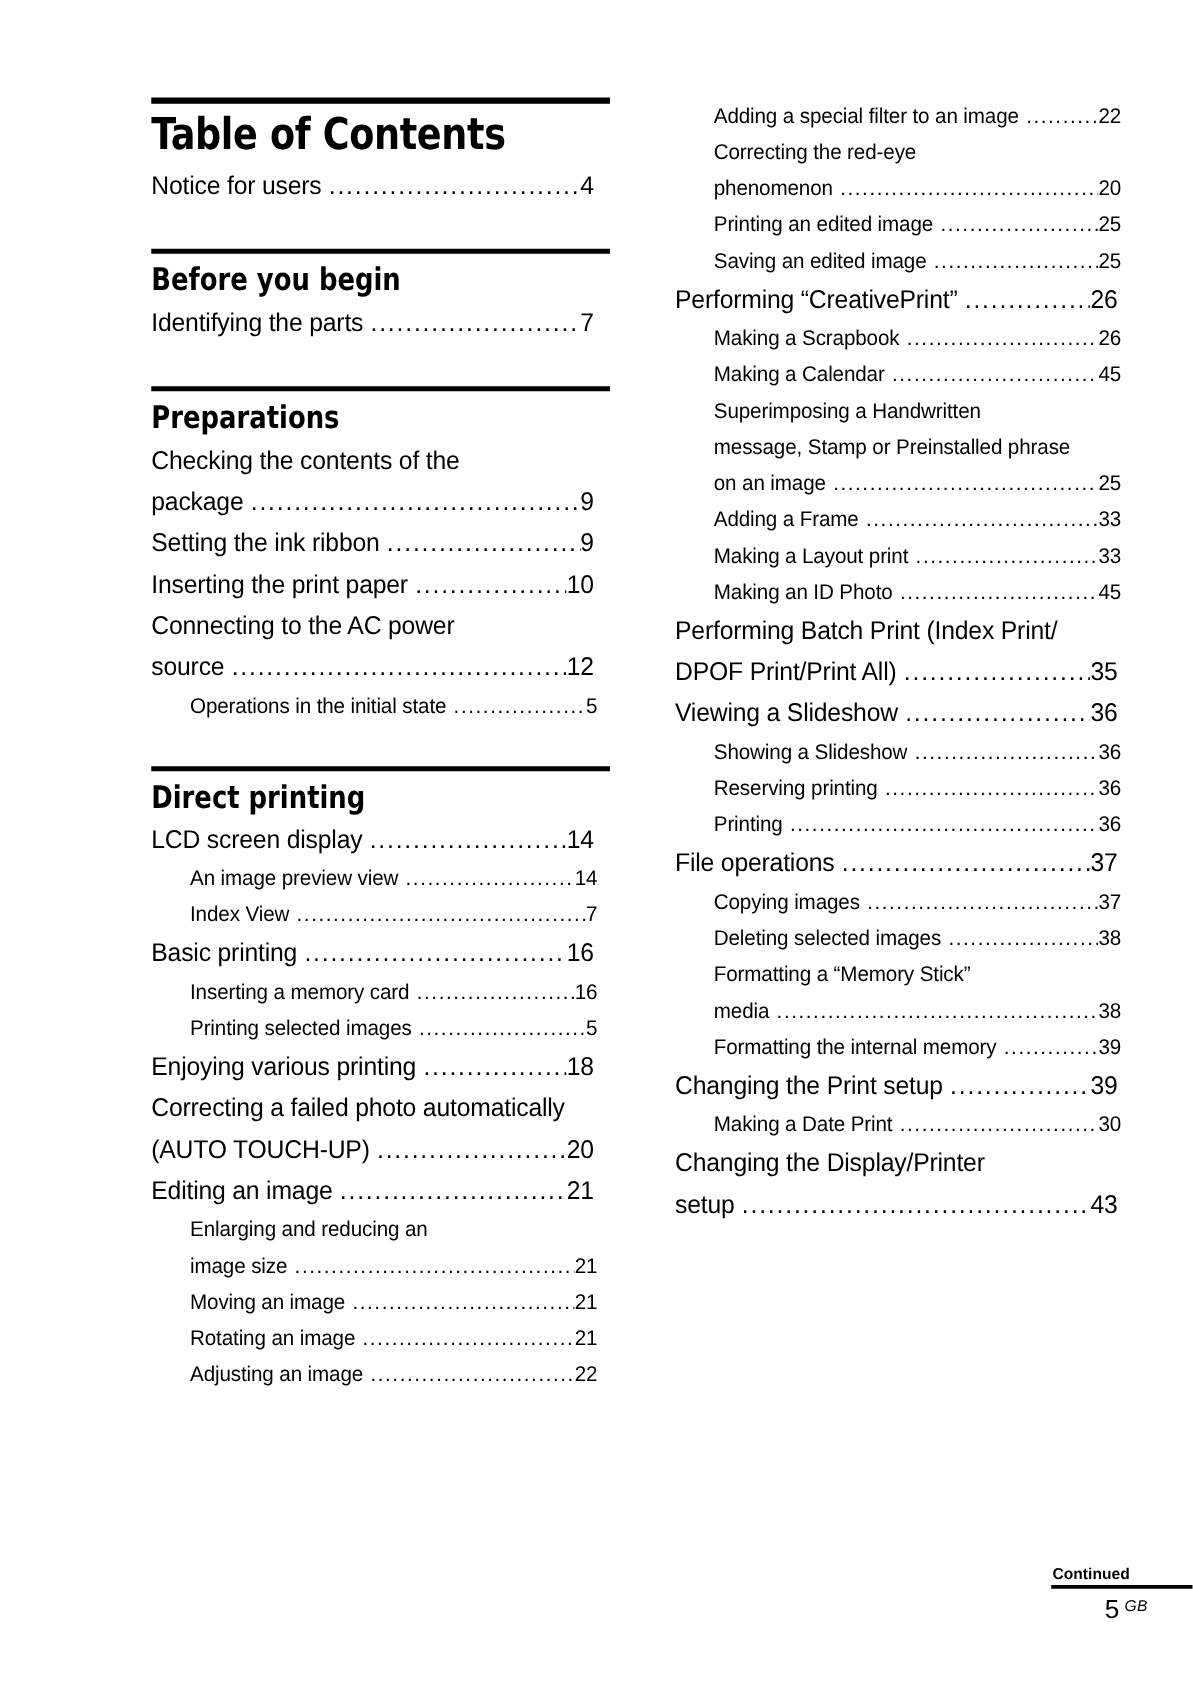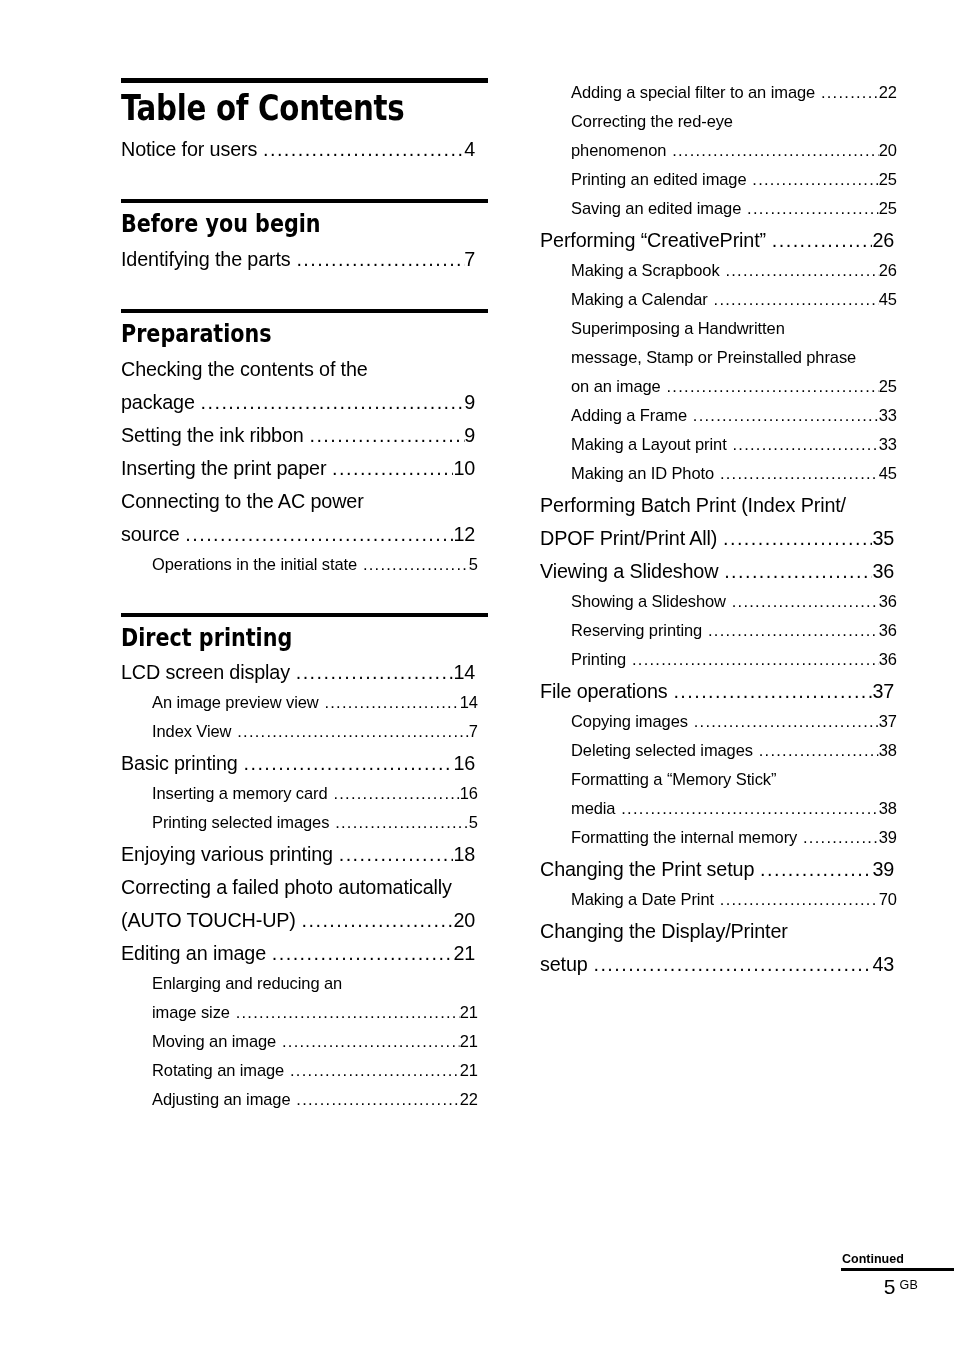--- a/index.html
+++ b/index.html
@@ -151,20 +151,21 @@
   }
   .footer-pageno {
     text-align: center;
     font-size: 21px;
     line-height: 26px;
     padding-top: 1px;
     padding-right: 28px;
   }
   .footer-pageno .gb {
     font-size: 12.5px;
+    font-style: italic;
     vertical-align: 5px;
     padding-left: 4px;
     letter-spacing: 0.3px;
   }
 </style>
 </head>
 <body>
 
 <div class="page">
 
@@ -484,21 +485,21 @@
         <div class="entry-line">
           <span class="entry-text sp-before-leader">Changing the Print setup</span>
           <span class="leader"></span>
           <span class="pageno">39</span>
         </div>
       </div>
       <div class="entry lvl2">
         <div class="entry-line">
           <span class="entry-text sp-before-leader">Making a Date Print</span>
           <span class="leader"></span>
-          <span class="pageno">70</span>
+          <span class="pageno">30</span>
         </div>
       </div>
       <div class="entry lvl1">
         <div class="wrapline">Changing the Display/Printer</div>
         <div class="entry-line">
           <span class="entry-text sp-before-leader">setup</span>
           <span class="leader"></span>
           <span class="pageno">43</span>
         </div>
       </div>

